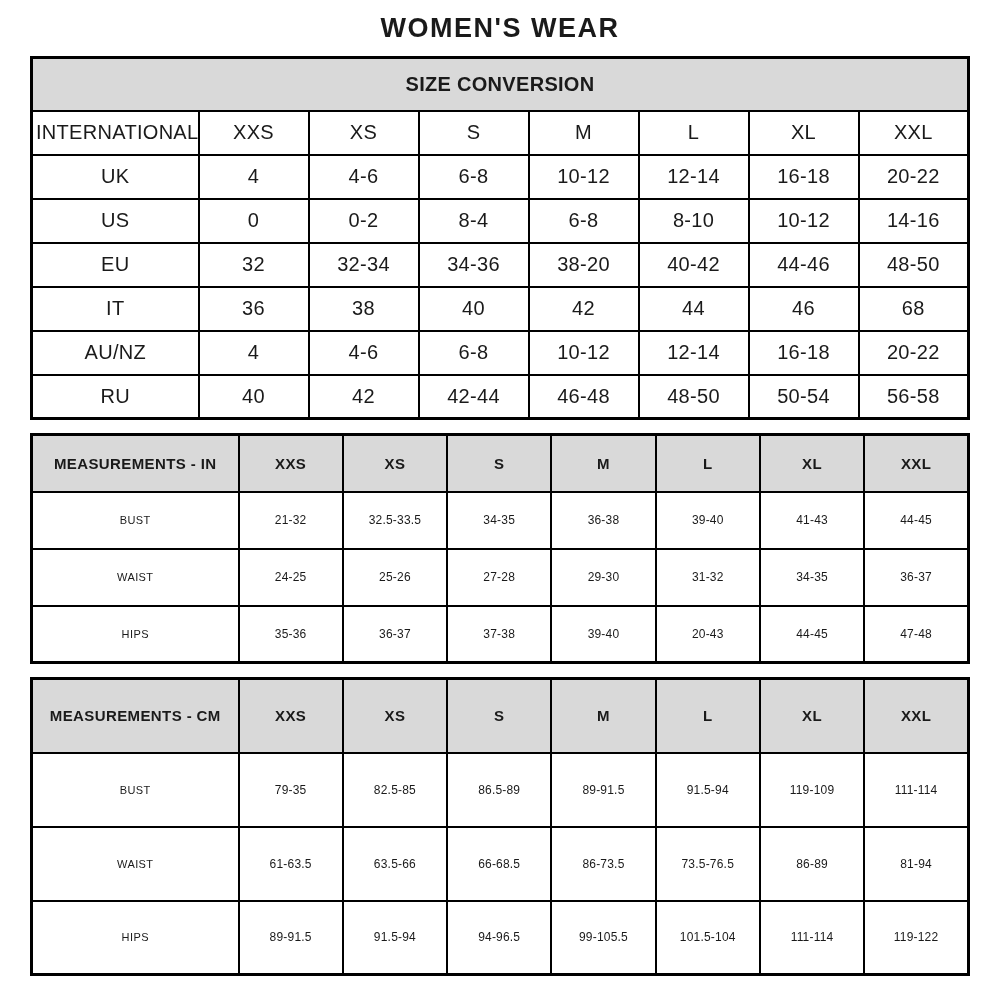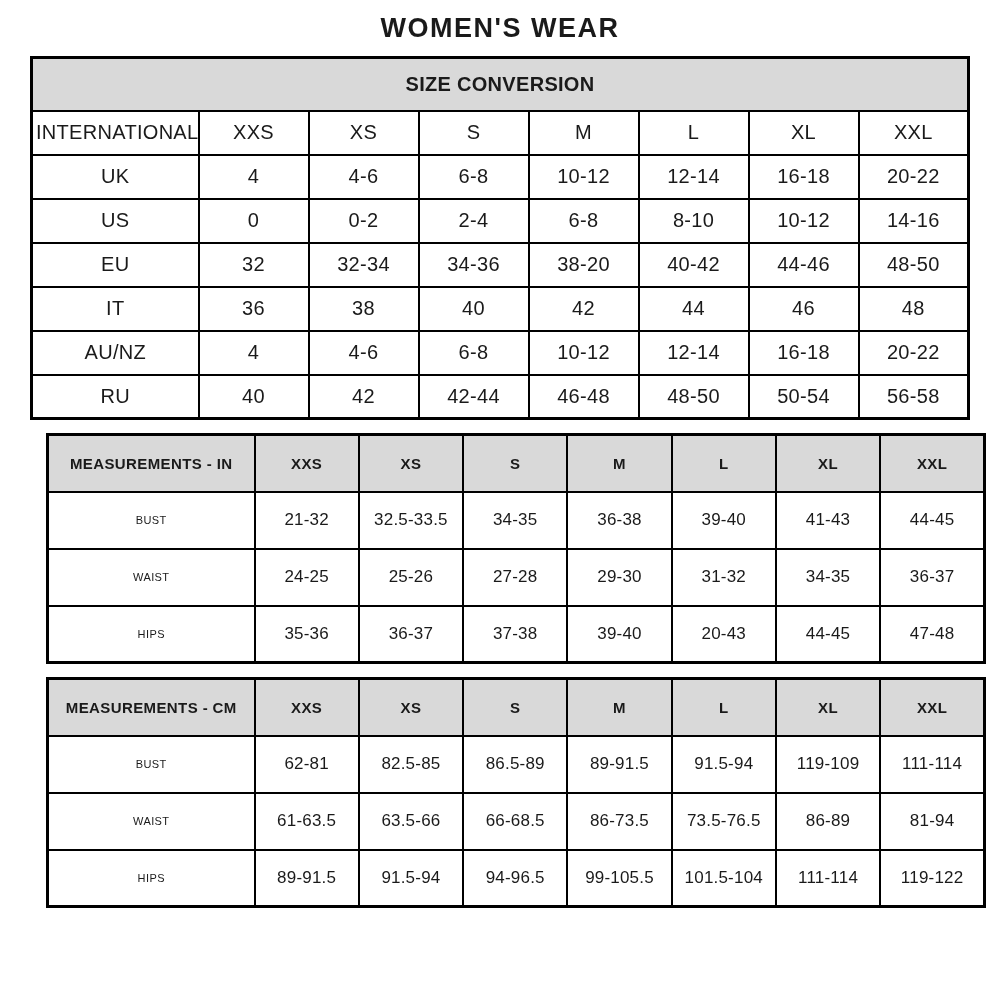--- a/index.html
+++ b/index.html
@@ -36,28 +36,28 @@
     font-size: 16.5px;
     letter-spacing: 0.6px;
     background: #d9d9d9;
   }
   
   #t1 tr { height: 44px; }
   #t1 tr.title-row { height: 53px; }
   #t1 th, #t1 td { font-size: 20px; letter-spacing: 0.3px; }
   
   .meas tr { height: 57px; }
-  #t3 tr { height: 57px; }
+  #t3 tr { height: 74px; }
   .meas .head-row th {
     font-weight: 700; font-size: 15px;
     background: #d9d9d9; letter-spacing: 0.4px;
   }
   .meas .row-label { font-size: 11px; letter-spacing: 0.4px; }
-  .meas td.val { font-size: 17px; letter-spacing: 0.2px; }
-  .mt { margin-top: 13px; margin-left: 16px; }
+  .meas td.val { font-size: 12px; letter-spacing: 0.2px; }
+  .mt { margin-top: 13px; }
 </style>
 </head>
 <body>
 
 <div class="page">
 
   <div class="page-title">WOMEN'S WEAR</div>
 
   <table id="t1" class="conv">
     <colgroup>
@@ -85,21 +85,21 @@
           <td class="val">6-8</td>
           <td class="val">10-12</td>
           <td class="val">12-14</td>
           <td class="val">16-18</td>
           <td class="val">20-22</td>
         </tr>
         <tr>
           <th class="row-label">US</th>
           <td class="val">0</td>
           <td class="val">0-2</td>
-          <td class="val">2-4</td>
+          <td class="val">8-4</td>
           <td class="val">6-8</td>
           <td class="val">8-10</td>
           <td class="val">10-12</td>
           <td class="val">14-16</td>
         </tr>
         <tr>
           <th class="row-label">EU</th>
           <td class="val">32</td>
           <td class="val">32-34</td>
           <td class="val">34-36</td>
@@ -109,21 +109,21 @@
           <td class="val">48-50</td>
         </tr>
         <tr>
           <th class="row-label">IT</th>
           <td class="val">36</td>
           <td class="val">38</td>
           <td class="val">40</td>
           <td class="val">42</td>
           <td class="val">44</td>
           <td class="val">46</td>
-          <td class="val">48</td>
+          <td class="val">68</td>
         </tr>
         <tr>
           <th class="row-label">AU/NZ</th>
           <td class="val">4</td>
           <td class="val">4-6</td>
           <td class="val">6-8</td>
           <td class="val">10-12</td>
           <td class="val">12-14</td>
           <td class="val">16-18</td>
           <td class="val">20-22</td>
@@ -201,21 +201,21 @@
           <th>XXS</th>
           <th>XS</th>
           <th>S</th>
           <th>M</th>
           <th>L</th>
           <th>XL</th>
           <th>XXL</th>
         </tr>
         <tr>
           <th class="row-label">BUST</th>
-          <td class="val">62-81</td>
+          <td class="val">79-35</td>
           <td class="val">82.5-85</td>
           <td class="val">86.5-89</td>
           <td class="val">89-91.5</td>
           <td class="val">91.5-94</td>
           <td class="val">119-109</td>
           <td class="val">111-114</td>
         </tr>
         <tr>
           <th class="row-label">WAIST</th>
           <td class="val">61-63.5</td>

